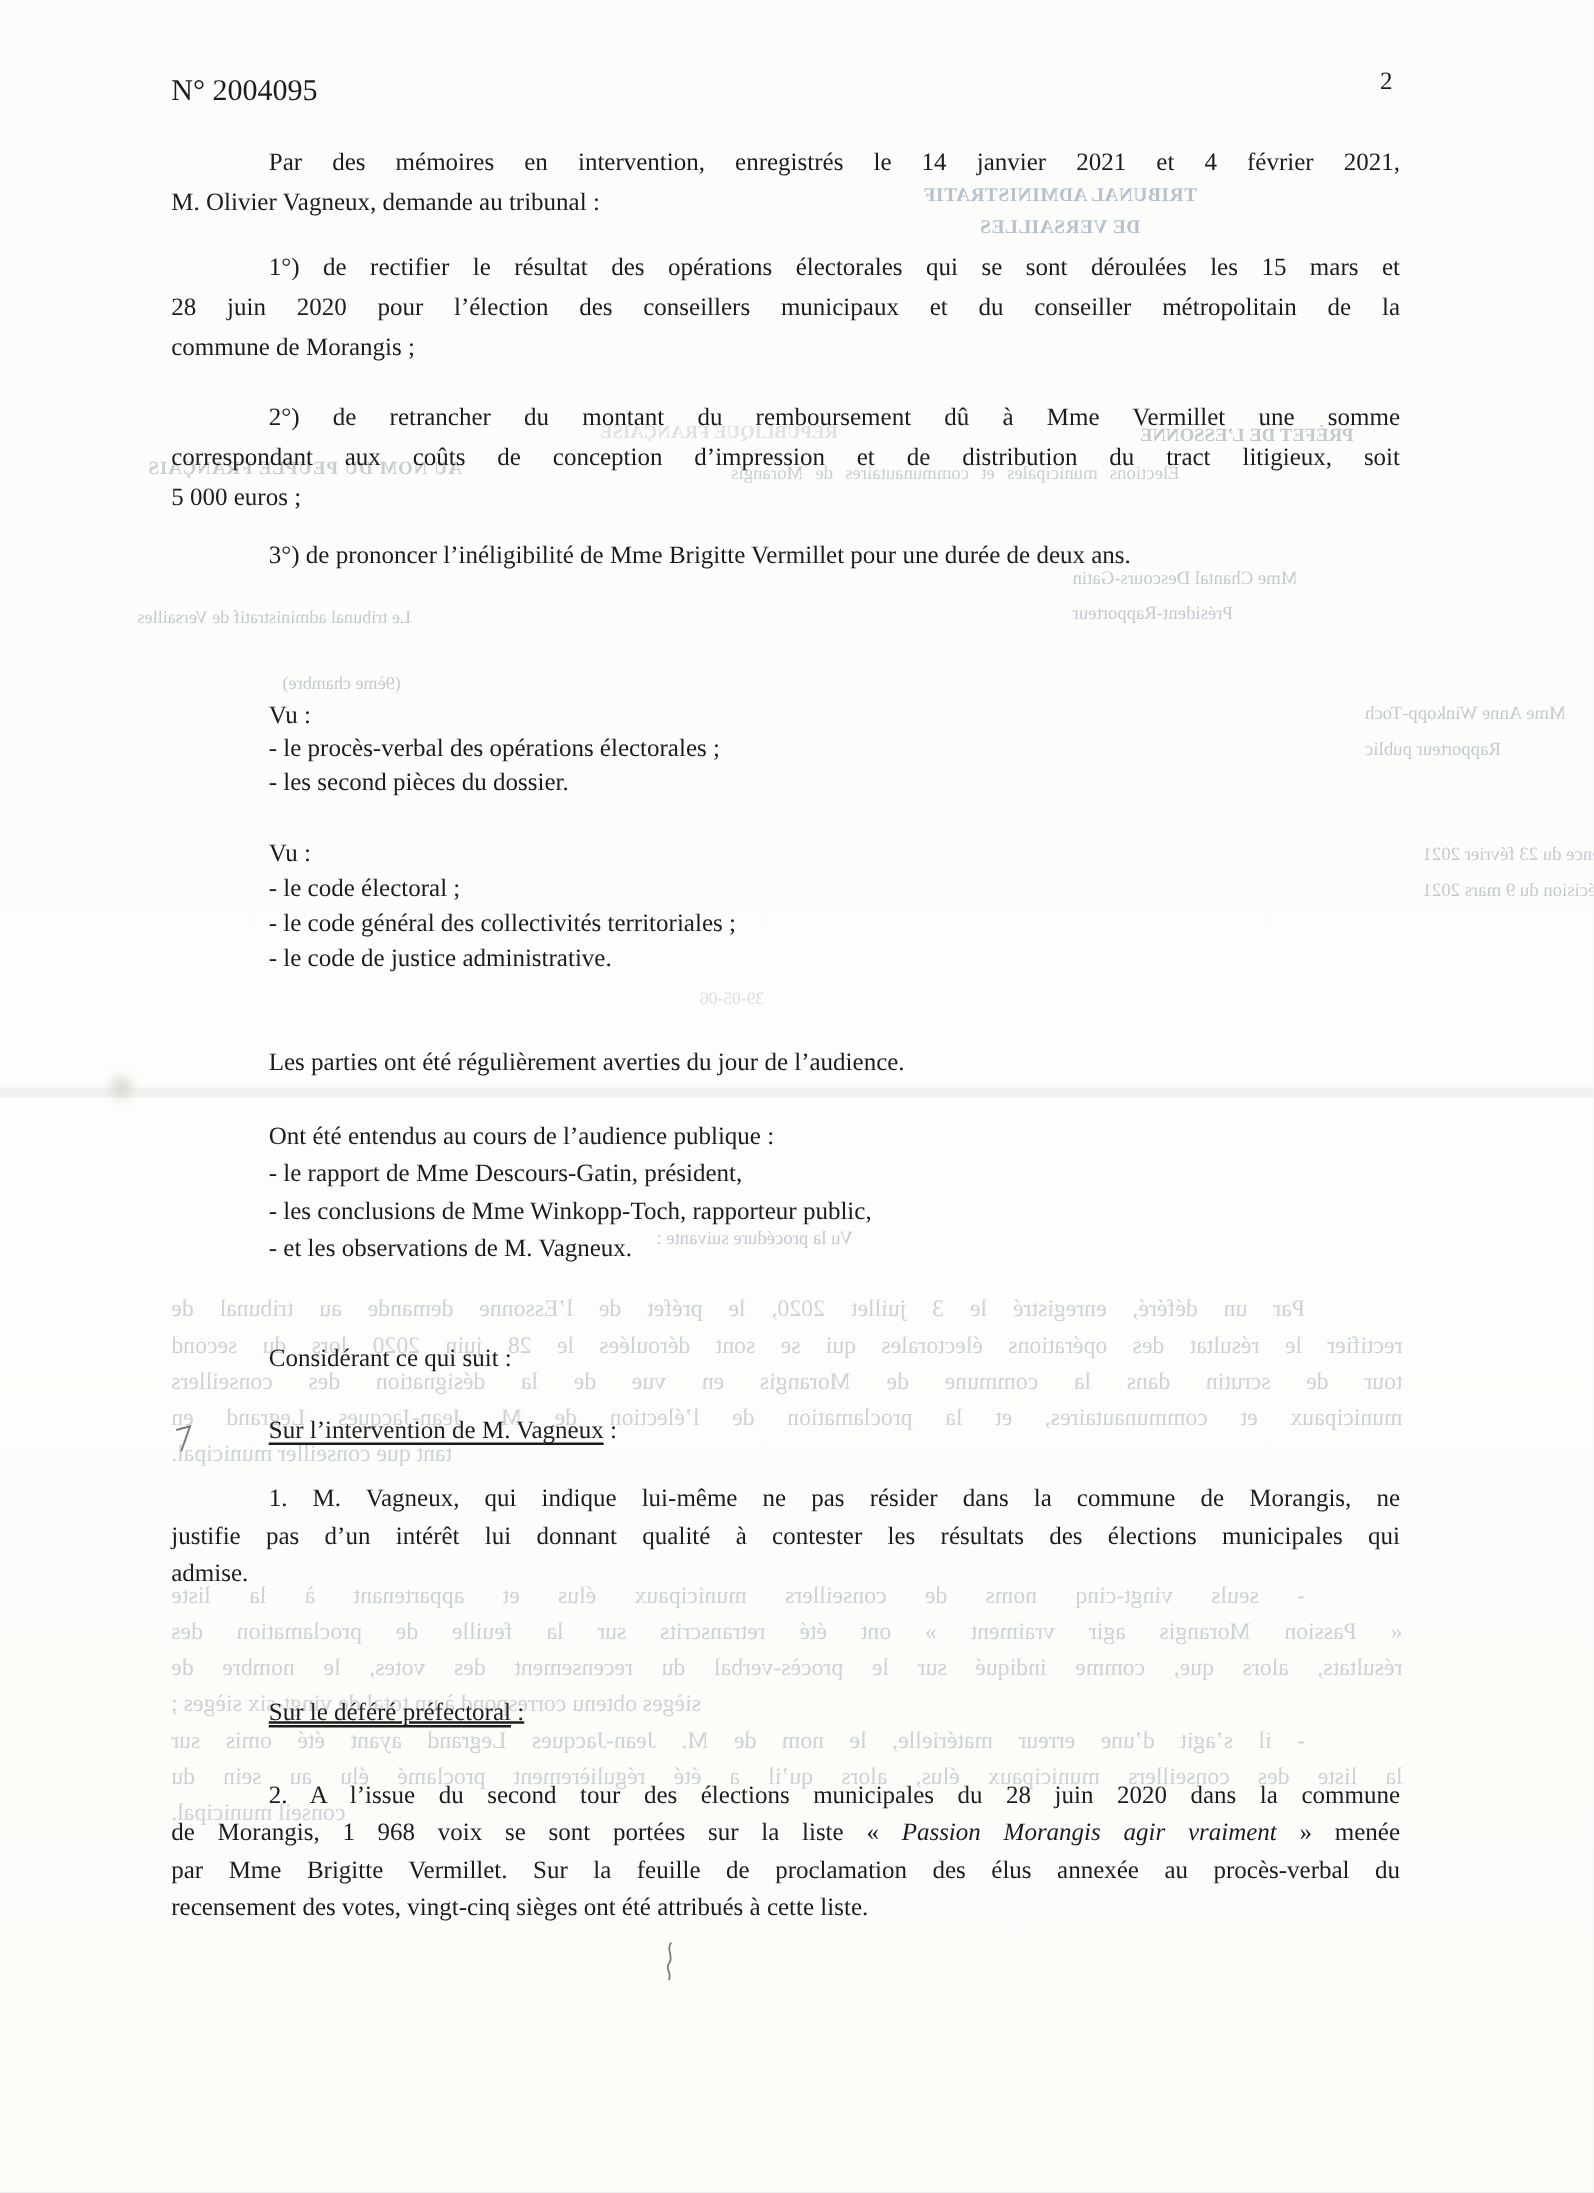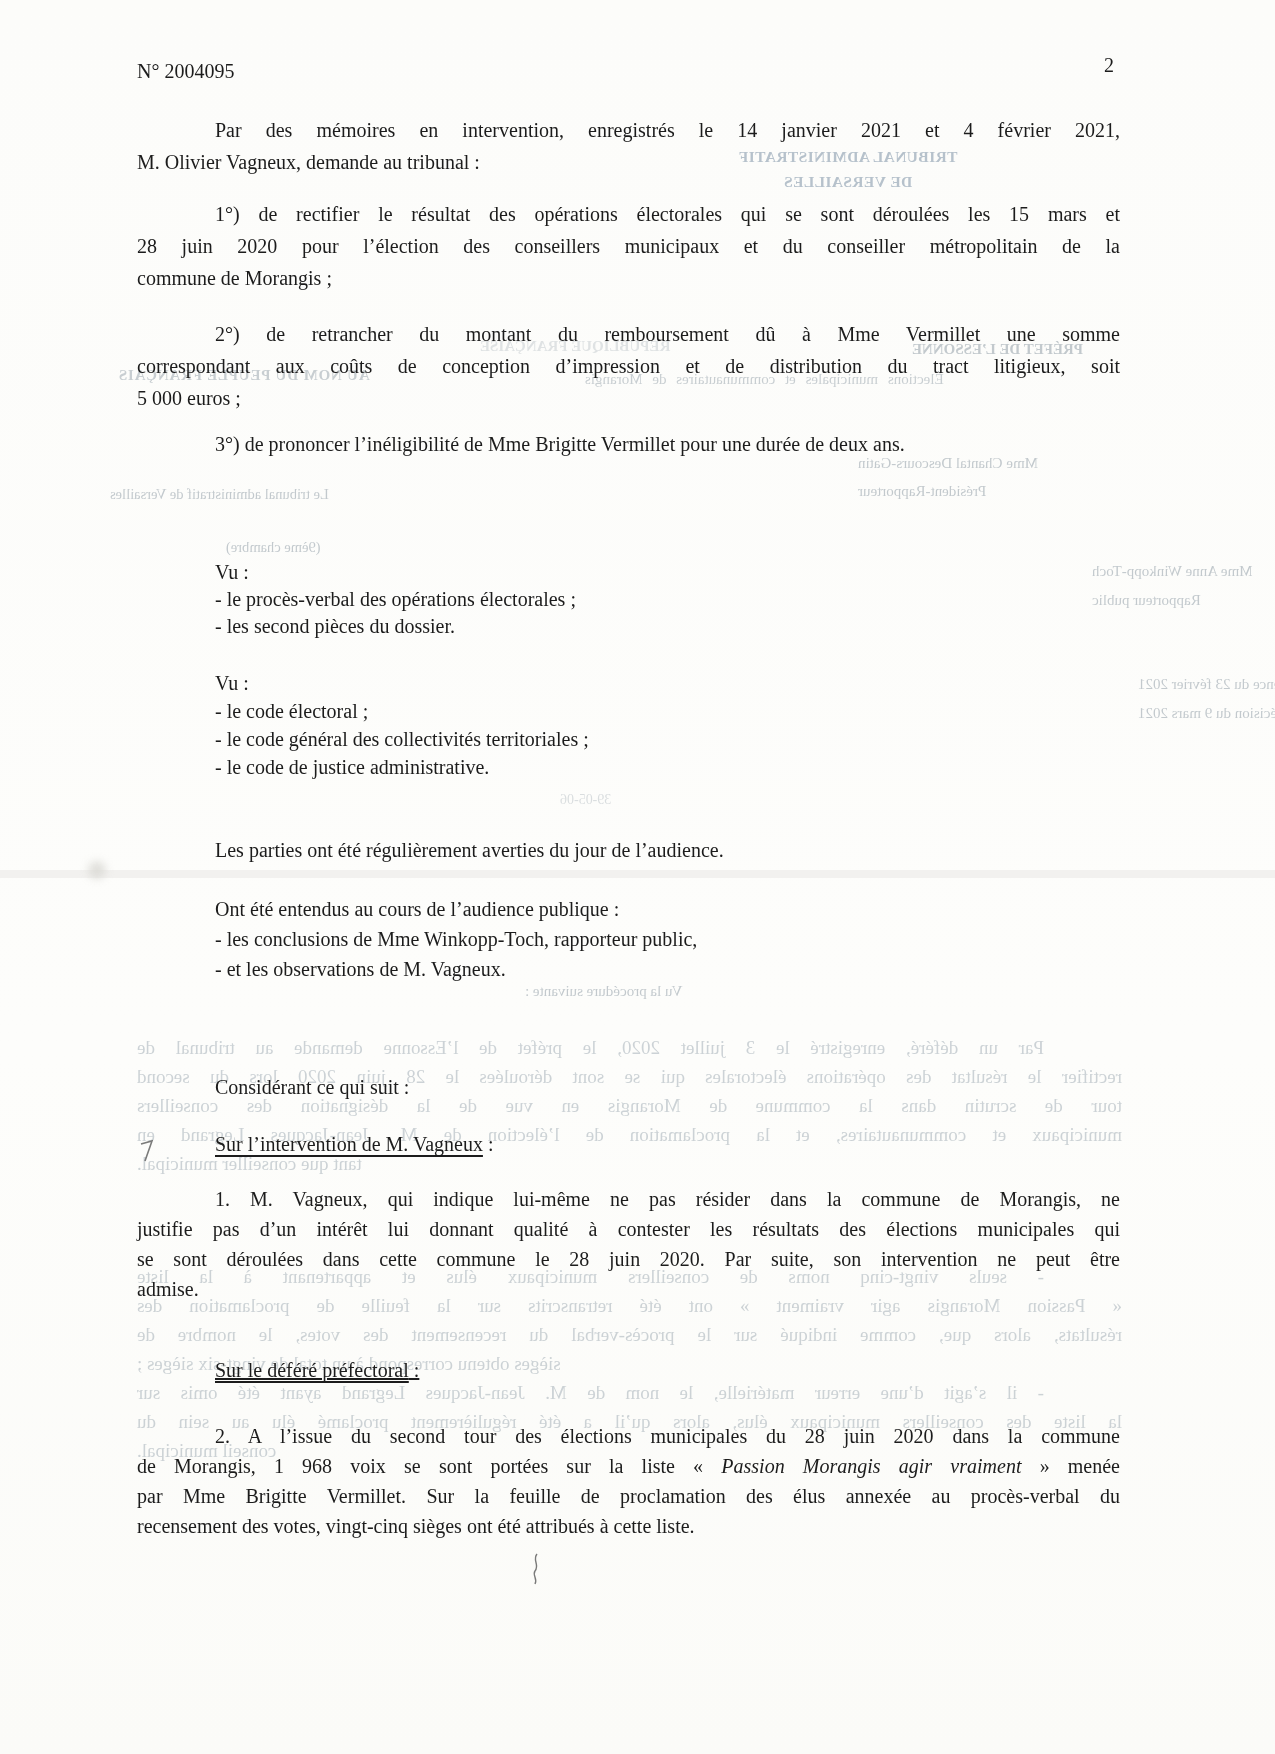--- a/index.html
+++ b/index.html
@@ -8,21 +8,21 @@
         font-family:"Liberation Serif", serif;color:#1c1c1c;}
   .blk{position:absolute;left:137px;width:983px;font-size:20px;color:#1c1c1c;}
   .blk .line{line-height:32px;}
   .lh27 .line{line-height:27px;}
   .lh28 .line{line-height:28px;}
   .lh30 .line{line-height:30px;}
   .ind{text-indent:78px;}
   .j{text-align:justify;text-align-last:justify;}
   .it{font-style:italic;}
   .u{text-decoration:underline;text-underline-offset:4px;text-decoration-thickness:1.5px;}
-  .casenum{position:absolute;left:137px;top:60px;font-size:20px;}
+  .casenum{position:absolute;left:137px;top:60px;font-size:24px;}
   .pagenum{position:absolute;left:1104px;top:54px;font-size:20px;}
   
   .bleed{position:absolute;font-size:15px;color:#8a97a1;opacity:.5;white-space:nowrap;
          transform:scaleX(-1);filter:blur(.4px);}
   .b600{font-weight:600;}
   .bleedctr{position:absolute;left:703px;top:144px;width:290px;transform:scaleX(-1);
             text-align:center;color:#7d92a6;opacity:.55;font-weight:bold;font-size:15.5px;
             letter-spacing:.4px;filter:blur(.4px);}
   .bleedctr .line{line-height:25px;}
   .bleedblk{position:absolute;left:137px;width:985px;font-size:19px;color:#93a0aa;
@@ -122,38 +122,38 @@
     <div class="line ind">- le code général des collectivités territoriales&nbsp;;</div>
     <div class="line ind">- le code de justice administrative.</div>
   </div>
 
   <div class="blk" style="top:834px;">
     <div class="line ind">Les parties ont été régulièrement averties du jour de l’audience.</div>
   </div>
 
   <div class="blk lh30" style="top:894px;">
     <div class="line ind">Ont été entendus au cours de l’audience publique&nbsp;:</div>
+    <div class="line ind">- le rapport de Mme Descours-Gatin, président,</div>
     <div class="line ind">- les conclusions de Mme Winkopp-Toch, rapporteur public,</div>
     <div class="line ind">- et les observations de M. Vagneux.</div>
   </div>
 
   <div class="blk" style="top:1071px;">
     <div class="line ind">Considérant ce qui suit&nbsp;:</div>
   </div>
 
   <div class="blk" style="top:1128px;">
     <div class="line ind">
       <span class="u">Sur l’intervention de M. Vagneux</span><span>&nbsp;:</span>
     </div>
   </div>
 
   <div class="blk lh30" style="top:1184px;">
     <div class="line ind j">1. M. Vagneux, qui indique lui-même ne pas résider dans la commune de Morangis, ne</div>
     <div class="line j">justifie pas d’un intérêt lui donnant qualité à contester les résultats des élections municipales qui</div>
-    <div class="line j">se sont déroulées dans cette commune le 28 juin 2020. Par suite, son intervention ne peut être</div>
     <div class="line">admise.</div>
   </div>
 
   <div class="blk" style="top:1354px;text-decoration:underline;">
     <div class="line ind">
       <span class="u">Sur le déféré préfectoral</span><span>&nbsp;:</span>
     </div>
   </div>
 
   <div class="blk lh30" style="top:1421px;">

